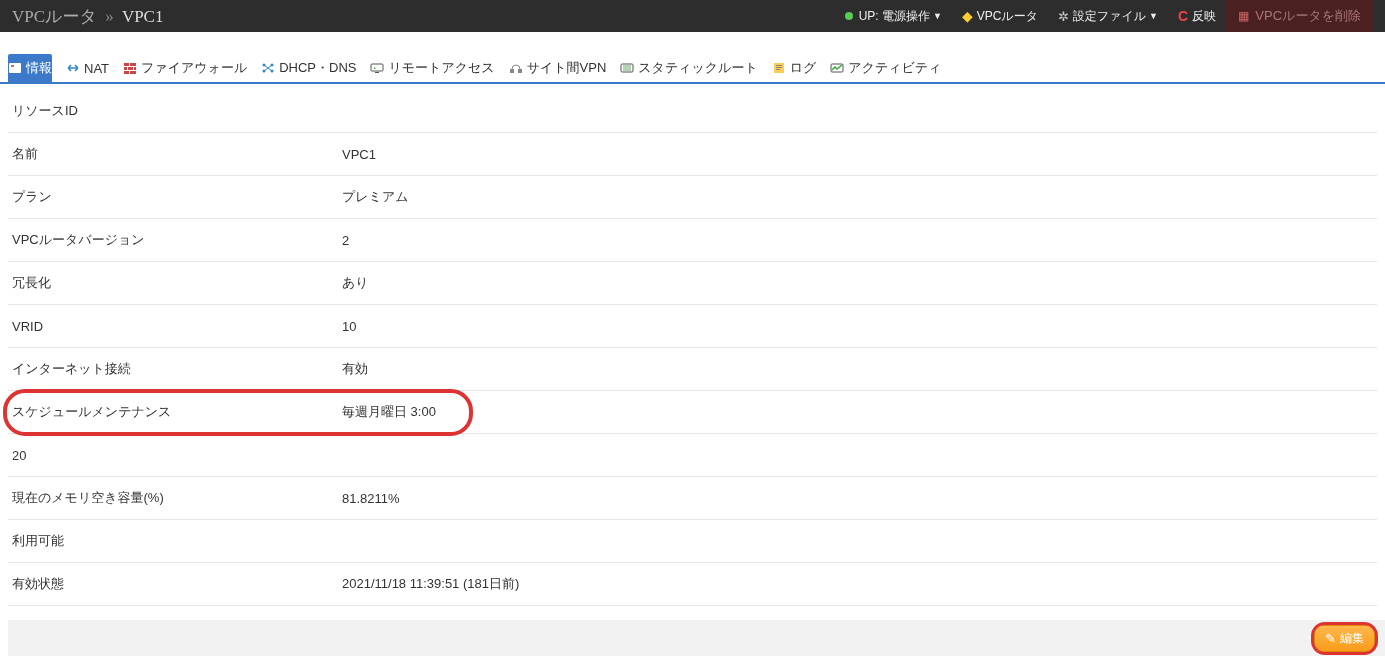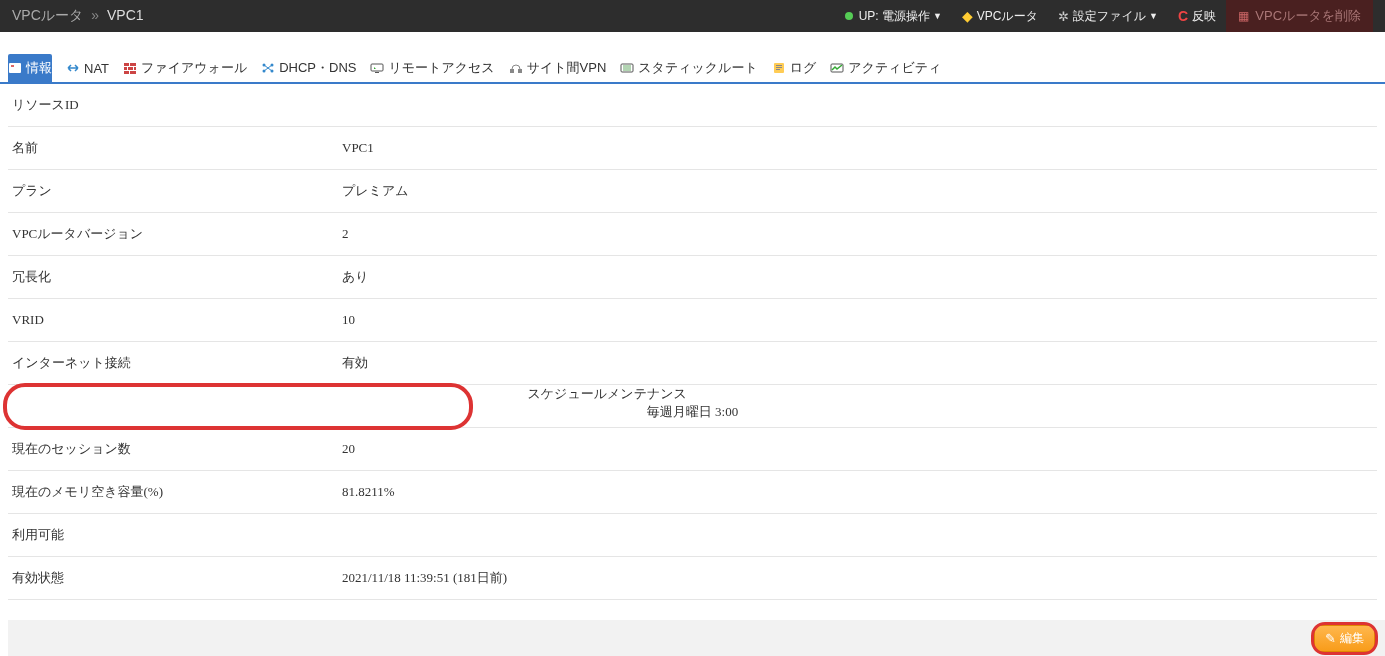--- a/index.html
+++ b/index.html
@@ -6,21 +6,21 @@
     body { font-family: "Hiragino Sans", "Meiryo", sans-serif; font-size: 13px; background: #fff; color: #333; }
     
     .header-bar {
       background: #2d2d2d;
       height: 32px;
       display: flex;
       align-items: center;
       padding: 0 12px;
       color: #aaa;
     }
-    .breadcrumb { flex: 1; font-size: 14px; }
+    .breadcrumb { flex: 1; font-size: 17px; font-family: Liberation Serif, serif; }
     .breadcrumb-link { color: #aaa; }
     .breadcrumb-sep { color: #888; margin: 0 4px; }
     .breadcrumb-current { color: #ddd; }
     
     .header-actions { display: flex; align-items: center; gap: 0; }
     .header-action {
       display: flex; align-items: center; padding: 0 10px;
       height: 40px; cursor: pointer; color: #eee; font-size: 12px;
       white-space: nowrap;
     }
@@ -40,31 +40,30 @@
       padding: 0 8px; margin-top: 22px; gap: 14px;
     }
     .tab {
       display: flex; align-items: center; padding: 5px 0;
       cursor: pointer; font-size: 13px; color: #333; white-space: nowrap;
     }
     .tab.active { background: #3a7ac9; color: #fff; border-radius: 2px 2px 0 0; }
     .tab-icon { width: 14px; height: 12px; margin-right: 4px; display: inline-flex; align-items: center; justify-content: center; }
     .tab-icon svg { width: 14px; height: 12px; }
     
-    .content { padding: 0 8px; font-family: Liberation Serif, serif; }
+    .content { padding: 6px 8px; }
     .info-row {
       display: flex; align-items: center; min-height: 43px;
       border-bottom: 1px solid #e5e5e5; padding: 0 4px;
     }
     .info-label { width: 330px; color: #333; }
     .info-value { flex: 1; color: #333; }
     
     .highlight-row {
       position: relative;
-      flex-direction: column;
     }
     .highlight-box {
       position: absolute; left: -5px; top: -2px;
       width: 470px; height: 47px;
       border: 4px solid #d33; border-radius: 22px;
       pointer-events: none;
     }
     
     .footer-bar {
       position: fixed; left: 8px; right: 0; bottom: 0;
@@ -245,21 +244,20 @@
   <div class="info-row">
     <div class="info-label">インターネット接続</div>
     <div class="info-value">有効</div>
   </div>
   <div class="info-row highlight-row">
     <div class="info-label">スケジュールメンテナンス</div>
     <div class="info-value">毎週月曜日 3:00</div>
     <div class="highlight-box"></div>
   </div>
   <div class="info-row">
-    <div class="info-label">現在のセッション数</div>
     <div class="info-value">20</div>
   </div>
   <div class="info-row">
     <div class="info-label">現在のメモリ空き容量(%)</div>
     <div class="info-value">81.8211%</div>
   </div>
   <div class="info-row">
     <div class="info-value">利用可能</div>
   </div>
   <div class="info-row">

